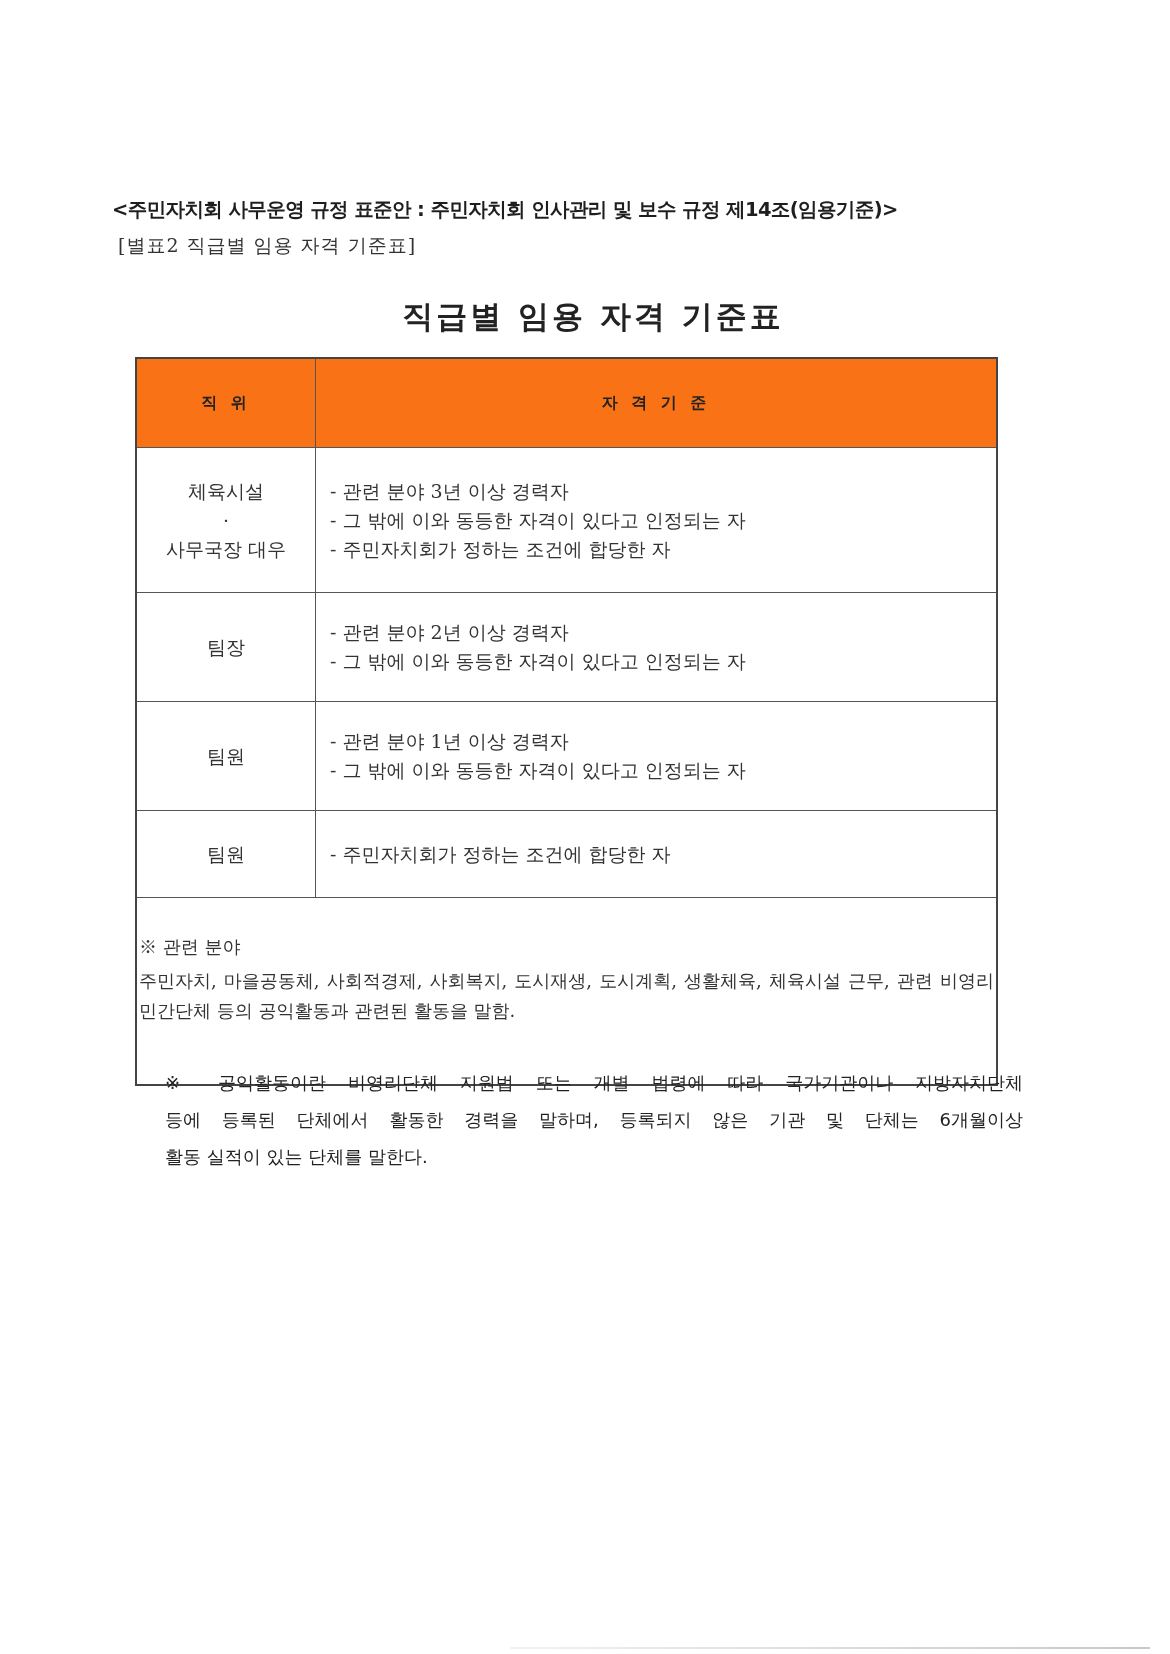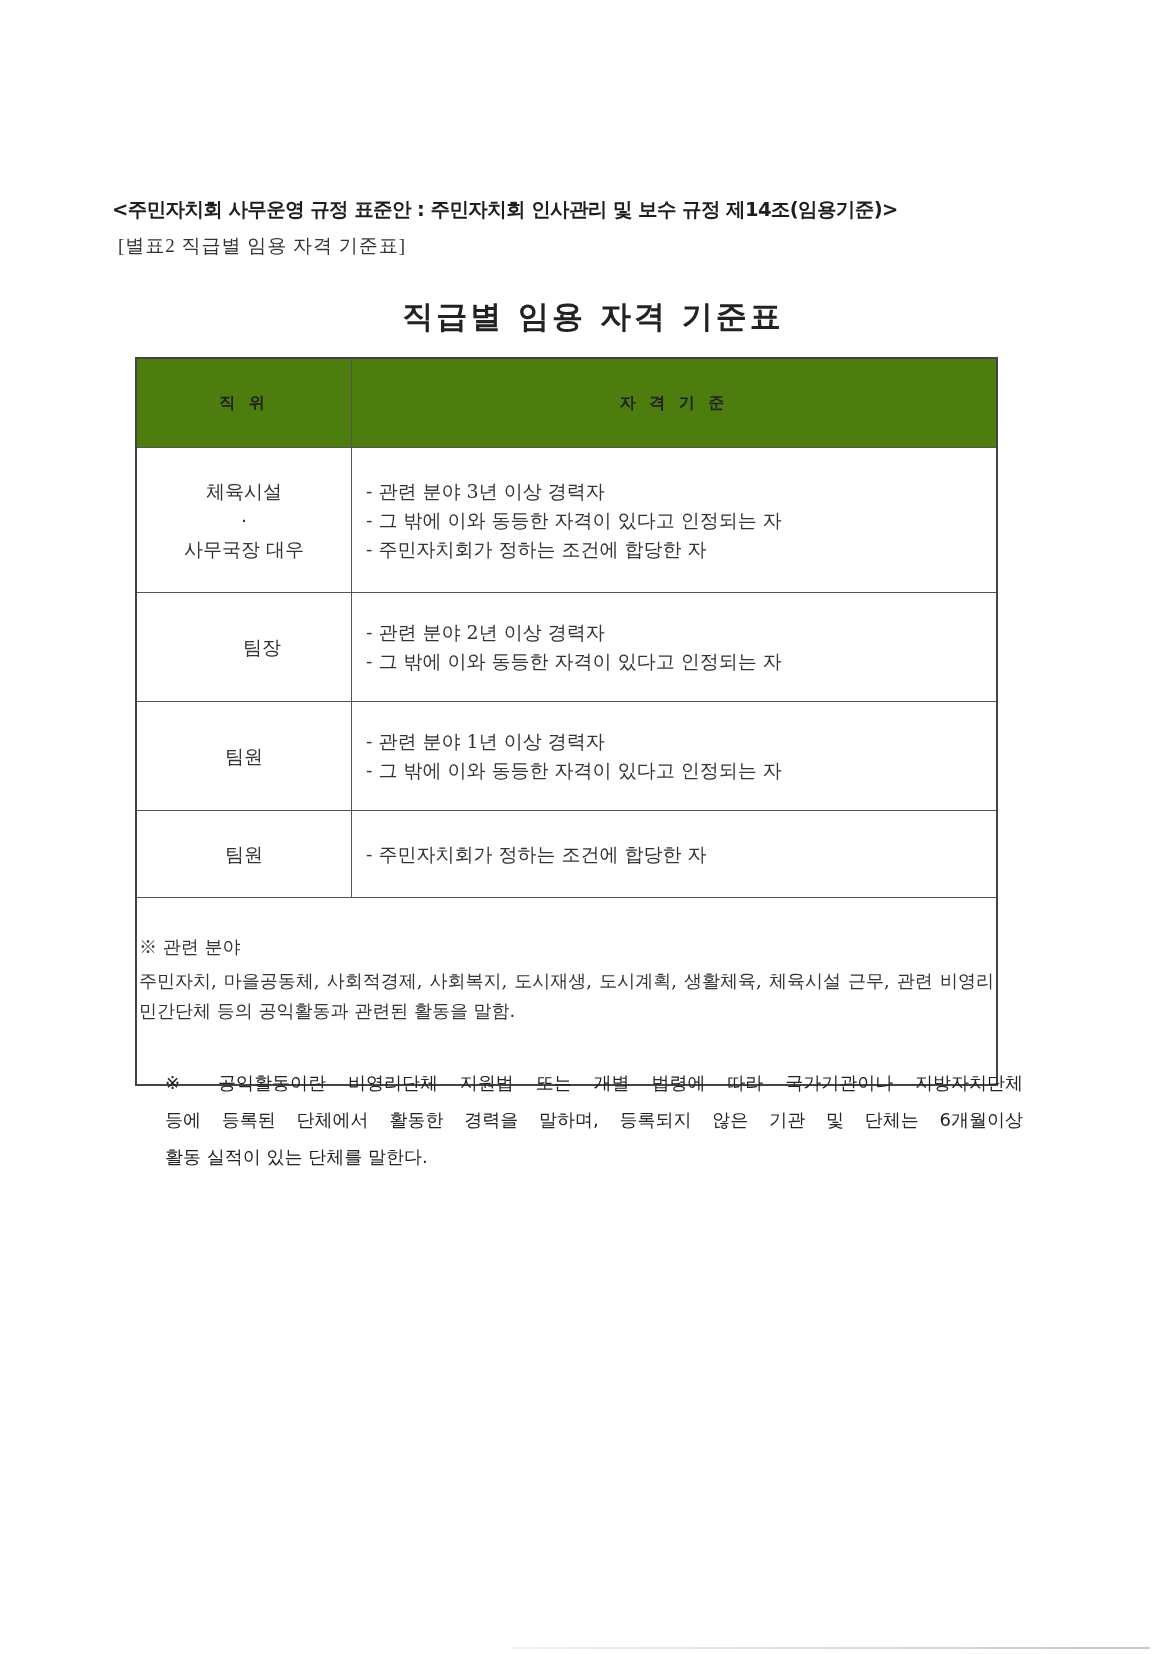--- a/index.html
+++ b/index.html
@@ -8,45 +8,45 @@
     font-family: "DejaVu Serif", "Liberation Serif", serif; color: #1e1e1e;
     overflow: hidden;
   }
   .heading {
     position: absolute; left: 112px; top: 196px; width: 960px;
     font-family: "DejaVu Sans", "Liberation Sans", sans-serif;
     font-weight: bold; font-size: 19.5px; letter-spacing: -0.6px; white-space: nowrap;
   }
   .subheading {
     position: absolute; left: 118px; top: 233px;
-    font-size: 19px; letter-spacing: 1px; color: #333; white-space: nowrap; font-family: Liberation Serif, serif;
+    font-size: 19px; letter-spacing: 1px; color: #333; white-space: nowrap;
   }
   .title {
     position: absolute; left: 8px; top: 296px; width: 1170px; text-align: center;
     font-family: "DejaVu Sans", "Liberation Sans", sans-serif;
     font-weight: bold; font-size: 31px; letter-spacing: 3px; color: #222;
   }
   table.criteria {
     position: absolute; left: 135px; top: 357px; width: 863px;
     border-collapse: collapse; border: 2px solid #444;
   }
   table.criteria th, table.criteria td {
     border: 1px solid #555; padding: 0;
   }
   table.criteria thead th {
-    background: #4d7c0f; height: 88px;
+    background: #f97316; height: 88px;
     font-family: "DejaVu Sans", "Liberation Sans", sans-serif;
     font-weight: bold; font-size: 16px; letter-spacing: 4px; color: #222;
   }
   .col-pos { width: 178px; text-align: center; vertical-align: middle; font-size: 19px; color: #333; }
   .col-crit { text-align: left; vertical-align: middle; padding-left: 14px !important; font-size: 19px; color: #333; }
   .pos-line { display: block; line-height: 29px; }
   .crit-line { display: block; line-height: 29px; white-space: nowrap; }
   tr.r1 td { height: 144px; }
-  tr.r2 td { height: 108px; padding-left: 36px; }
+  tr.r2 td { height: 108px; }
   tr.r3 td { height: 108px; }
   tr.r4 td { height: 86px; }
   tr.note td { height: 152px; vertical-align: top; padding: 34px 2px 0 2px !important; font-size: 18px; color: #333; }
   .note-title { display: block; line-height: 30px; margin-bottom: 4px; }
   .note-body { display: block; line-height: 30px; text-align: justify; text-align-last: left; }
   .footnote {
     position: absolute; left: 143px; top: 1064px; width: 858px;
     font-family: "DejaVu Sans", "Liberation Sans", sans-serif;
     font-size: 18px; color: #222; line-height: 37px; margin-left: 22px;
   }

